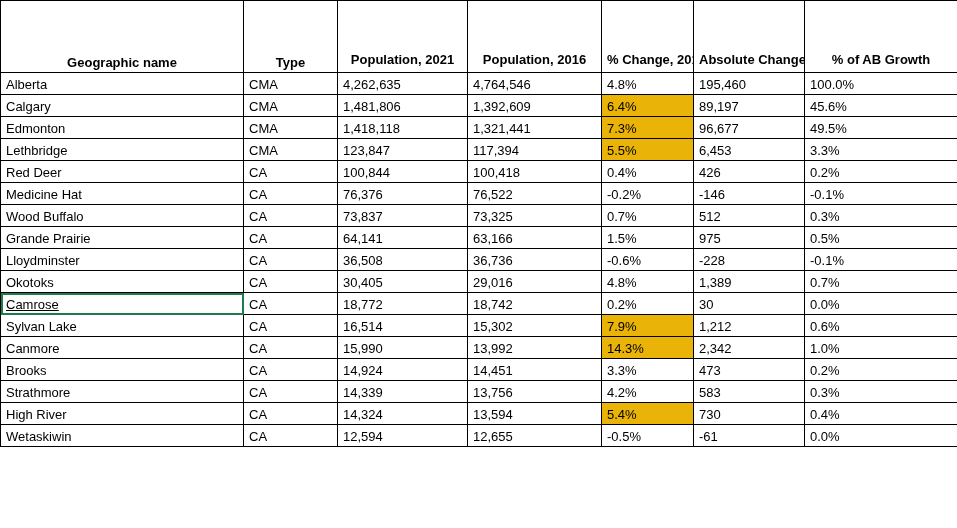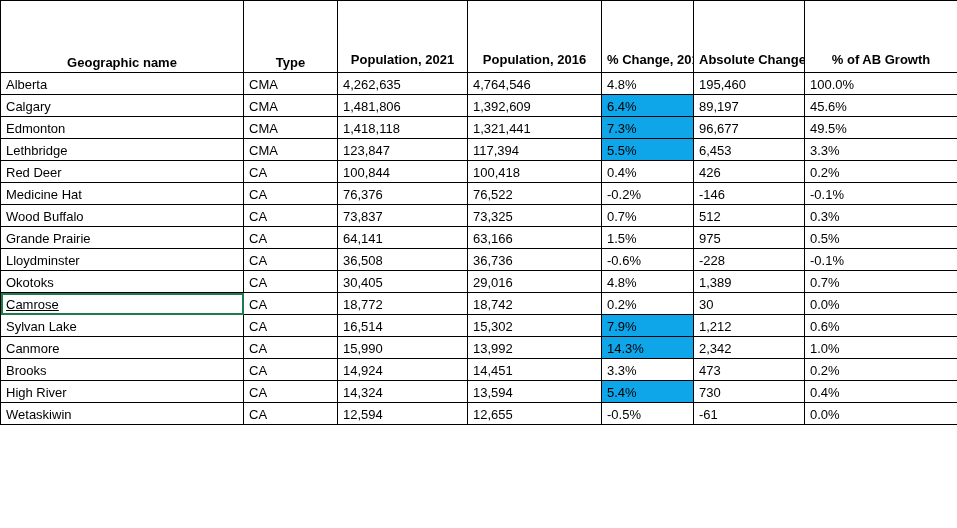--- a/index.html
+++ b/index.html
@@ -66,21 +66,21 @@
     font-weight: bold;
     text-align: left;
   }
   .type-cell {
     text-align: left;
   }
   .num {
     text-align: right;
   }
   .hl {
-    background: #0ea5e9;
+    background: #eab308;
   }
   .sel {
     outline: 2px solid #1f7a4d;
     outline-offset: -2px;
     text-decoration: underline;
   }
 </style>
 </head>
 <body>
 
@@ -226,20 +226,29 @@
       <tr>
         <td class="name-cell">Brooks</td>
         <td class="type-cell">CA</td>
         <td class="num">14,924</td>
         <td class="num">14,451</td>
         <td class="num">3.3%</td>
         <td class="num">473</td>
         <td class="num">0.2%</td>
       </tr>
       <tr>
+        <td class="name-cell">Strathmore</td>
+        <td class="type-cell">CA</td>
+        <td class="num">14,339</td>
+        <td class="num">13,756</td>
+        <td class="num">4.2%</td>
+        <td class="num">583</td>
+        <td class="num">0.3%</td>
+      </tr>
+      <tr>
         <td class="name-cell">High River</td>
         <td class="type-cell">CA</td>
         <td class="num">14,324</td>
         <td class="num">13,594</td>
         <td class="num hl">5.4%</td>
         <td class="num">730</td>
         <td class="num">0.4%</td>
       </tr>
       <tr>
         <td class="name-cell">Wetaskiwin</td>

